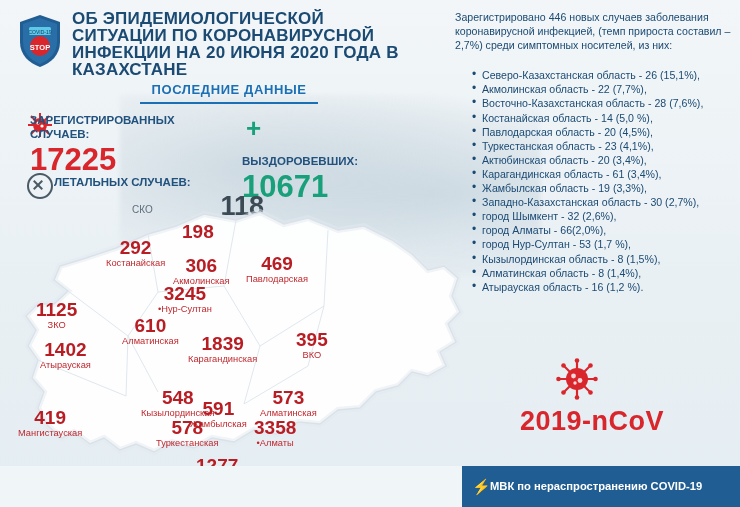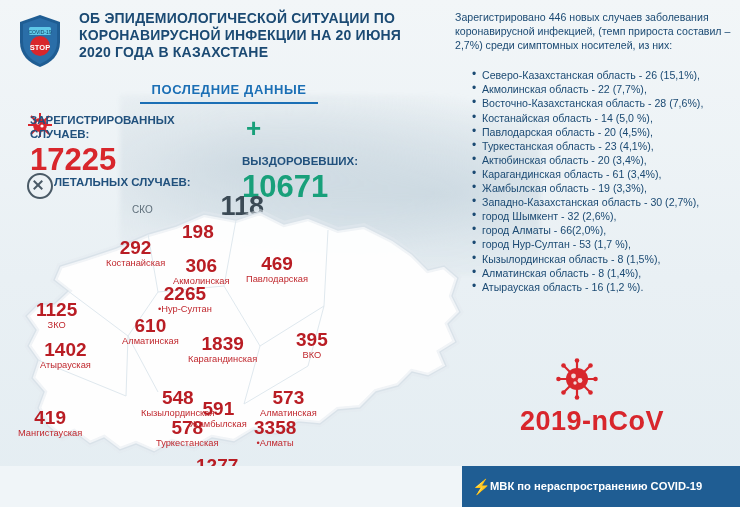--- a/index.html
+++ b/index.html
@@ -12,22 +12,22 @@
   }
   #root{position:absolute;inset:0;background:linear-gradient(180deg,#f2f6f8 0%,#e9f0f4 55%,#e4edf2 100%);}
   
   .photo-wash{position:absolute;left:120px;top:95px;width:420px;height:180px;
     background:radial-gradient(ellipse at 30% 40%, rgba(190,205,215,.55), rgba(230,238,243,0) 70%),
                radial-gradient(ellipse at 75% 55%, rgba(175,195,208,.45), rgba(230,238,243,0) 70%);
     filter:blur(2px);pointer-events:none;}
 
   
   .shield{position:absolute;left:18px;top:14px;width:44px;height:54px;}
-  .hdr-title{position:absolute;left:79px;top:10px;width:330px;color:#1b4a73;font-weight:bold;
-    font-size:14px;line-height:17px;letter-spacing:.2px;text-transform:uppercase;}
+  .hdr-title{position:absolute;left:72px;top:10px;width:330px;color:#1b4a73;font-weight:bold;
+    font-size:17px;line-height:17px;letter-spacing:.2px;text-transform:uppercase;}
 
   .latest-wrap{position:absolute;left:140px;top:82px;text-align:center;}
   .latest{color:#1b6fb5;font-weight:bold;font-size:13px;letter-spacing:.6px;}
   .latest-rule{width:178px;height:2px;background:#1b6fb5;margin:5px auto 0;}
 
   
   .stat{position:absolute;}
   .stat .lbl{color:#21517d;font-weight:bold;font-size:11.5px;line-height:14px;text-transform:uppercase;}
   .stat .val{font-weight:bold;}
   .reg{left:30px;top:113px;width:200px;}
@@ -171,21 +171,21 @@
         </div>
         <div class="region" style="left: 165px; top: 60px;">
           <div class="num">306</div>
           <div class="name">Акмолинская</div>
         </div>
         <div class="region" style="left: 238px; top: 58px;">
           <div class="num">469</div>
           <div class="name">Павлодарская</div>
         </div>
         <div class="region" style="left: 150px; top: 88px;">
-          <div class="num">2265</div>
+          <div class="num">3245</div>
           <div class="name cap-dot">•Нур-Султан</div>
         </div>
         <div class="region" style="left: 28px; top: 104px;">
           <div class="num">1125</div>
           <div class="name">ЗКО</div>
         </div>
         <div class="region" style="left: 100px; top: 120px; margin-left: 14px;">
           <div class="num">610</div>
           <div class="name">Алматинская</div>
         </div>

